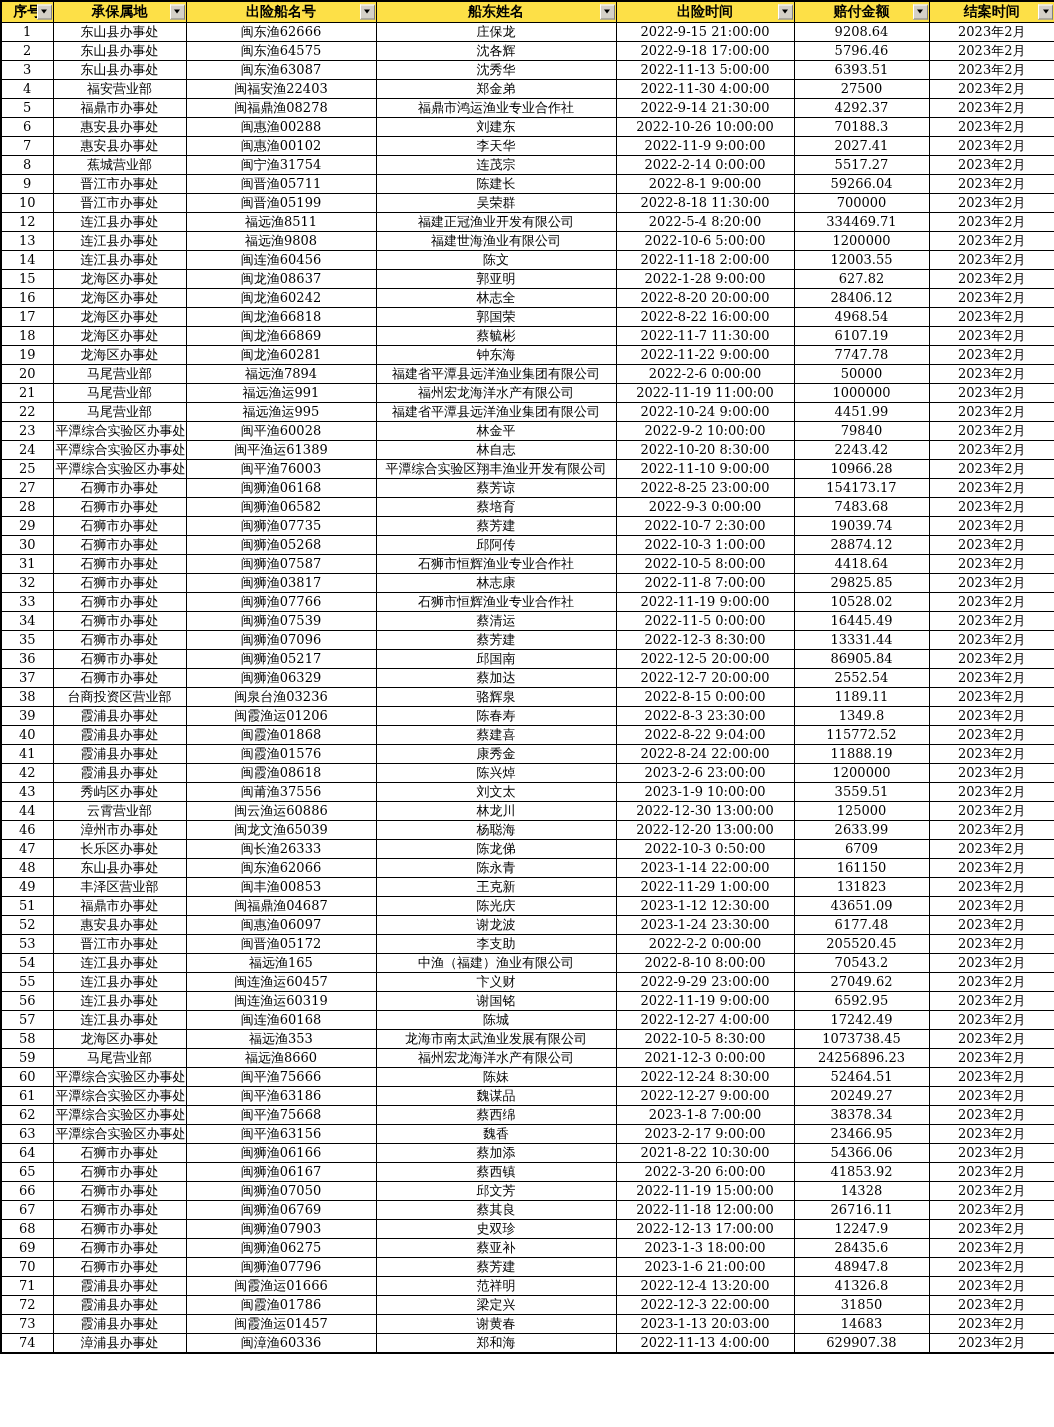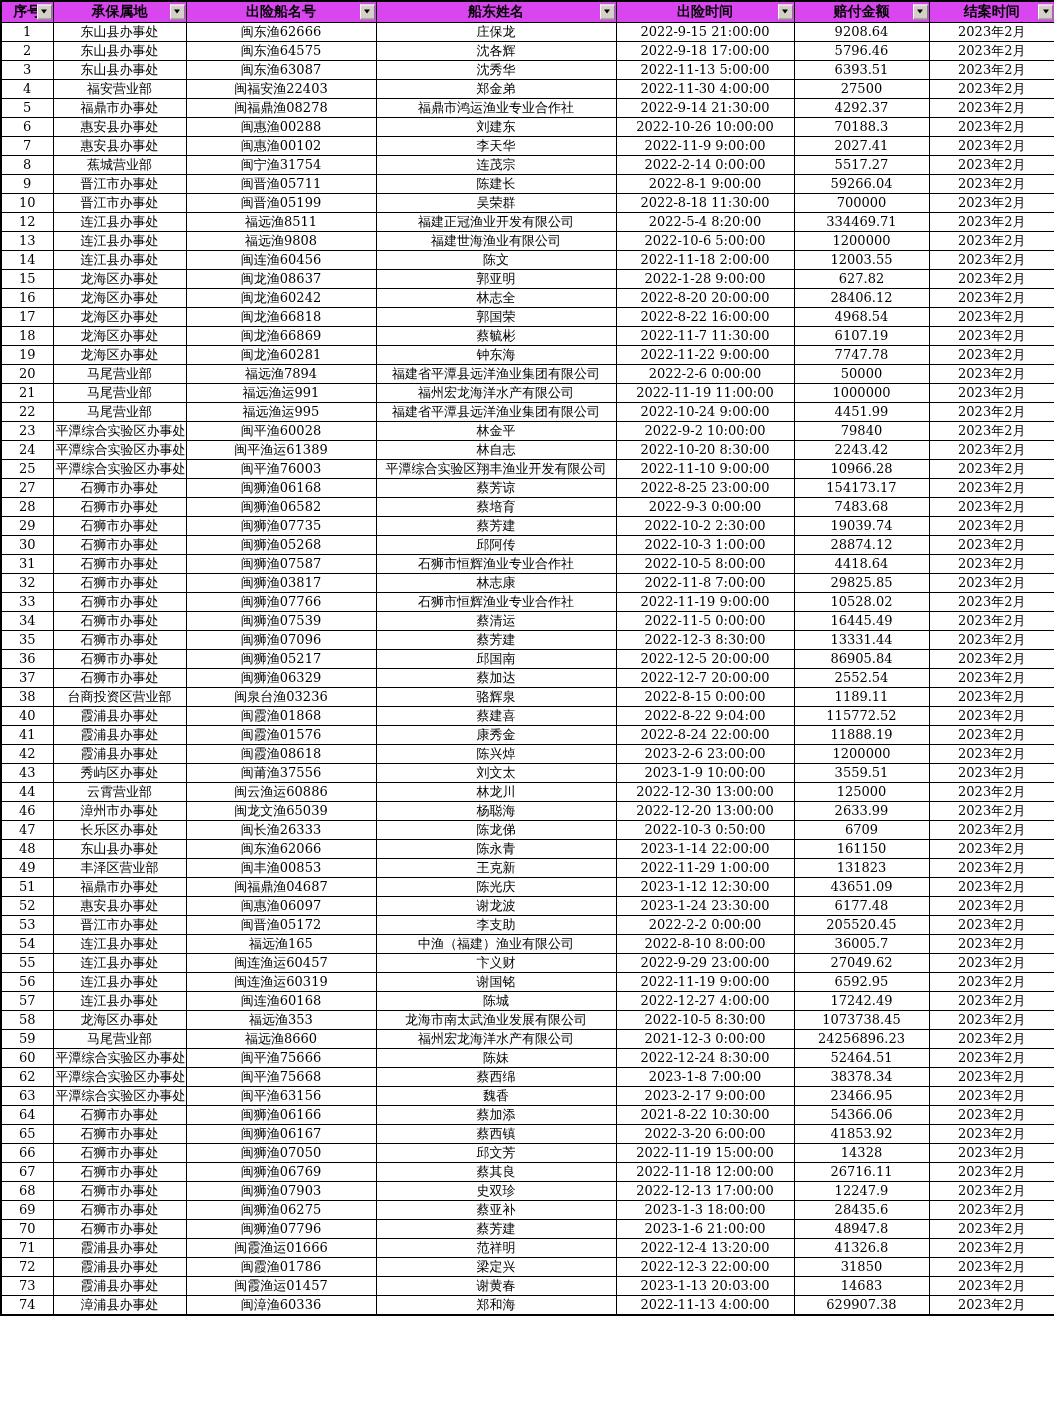--- a/index.html
+++ b/index.html
@@ -19,21 +19,21 @@
     vertical-align:middle;
     overflow:hidden;
     white-space:nowrap;
     box-sizing:border-box;
   }
   th{
     height:21px;
     font-size:14px;
     font-weight:bold;
     position:relative;
-    background:#d946ef;
+    background:#fde047;
   }
   td{
     height:19px;
     font-size:13px;
     font-weight:normal;
   }
   .filter-btn{
     position:absolute;
     right:1px;
     top:50%;
@@ -357,21 +357,21 @@
           <td>蔡培育</td>
           <td>2022-9-3 0:00:00</td>
           <td>7483.68</td>
           <td>2023年2月</td>
         </tr>
         <tr>
           <td>29</td>
           <td>石狮市办事处</td>
           <td>闽狮渔07735</td>
           <td>蔡芳建</td>
-          <td>2022-10-2 2:30:00</td>
+          <td>2022-10-7 2:30:00</td>
           <td>19039.74</td>
           <td>2023年2月</td>
         </tr>
         <tr>
           <td>30</td>
           <td>石狮市办事处</td>
           <td>闽狮渔05268</td>
           <td>邱阿传</td>
           <td>2022-10-3 1:00:00</td>
           <td>28874.12</td>
@@ -443,20 +443,29 @@
         <tr>
           <td>38</td>
           <td>台商投资区营业部</td>
           <td>闽泉台渔03236</td>
           <td>骆辉泉</td>
           <td>2022-8-15 0:00:00</td>
           <td>1189.11</td>
           <td>2023年2月</td>
         </tr>
         <tr>
+          <td>39</td>
+          <td>霞浦县办事处</td>
+          <td>闽霞渔运01206</td>
+          <td>陈春寿</td>
+          <td>2022-8-3 23:30:00</td>
+          <td>1349.8</td>
+          <td>2023年2月</td>
+        </tr>
+        <tr>
           <td>40</td>
           <td>霞浦县办事处</td>
           <td>闽霞渔01868</td>
           <td>蔡建喜</td>
           <td>2022-8-22 9:04:00</td>
           <td>115772.52</td>
           <td>2023年2月</td>
         </tr>
         <tr>
           <td>41</td>
@@ -556,21 +565,21 @@
           <td>2022-2-2 0:00:00</td>
           <td>205520.45</td>
           <td>2023年2月</td>
         </tr>
         <tr>
           <td>54</td>
           <td>连江县办事处</td>
           <td>福远渔165</td>
           <td>中渔（福建）渔业有限公司</td>
           <td>2022-8-10 8:00:00</td>
-          <td>36005.7</td>
+          <td>70543.2</td>
           <td>2023年2月</td>
         </tr>
         <tr>
           <td>55</td>
           <td>连江县办事处</td>
           <td>闽连渔运60457</td>
           <td>卞义财</td>
           <td>2022-9-29 23:00:00</td>
           <td>27049.62</td>
           <td>2023年2月</td>
@@ -614,20 +623,29 @@
         <tr>
           <td>60</td>
           <td>平潭综合实验区办事处</td>
           <td>闽平渔75666</td>
           <td>陈妹</td>
           <td>2022-12-24 8:30:00</td>
           <td>52464.51</td>
           <td>2023年2月</td>
         </tr>
         <tr>
+          <td>61</td>
+          <td>平潭综合实验区办事处</td>
+          <td>闽平渔63186</td>
+          <td>魏谋品</td>
+          <td>2022-12-27 9:00:00</td>
+          <td>20249.27</td>
+          <td>2023年2月</td>
+        </tr>
+        <tr>
           <td>62</td>
           <td>平潭综合实验区办事处</td>
           <td>闽平渔75668</td>
           <td>蔡西绵</td>
           <td>2023-1-8 7:00:00</td>
           <td>38378.34</td>
           <td>2023年2月</td>
         </tr>
         <tr>
           <td>63</td>

